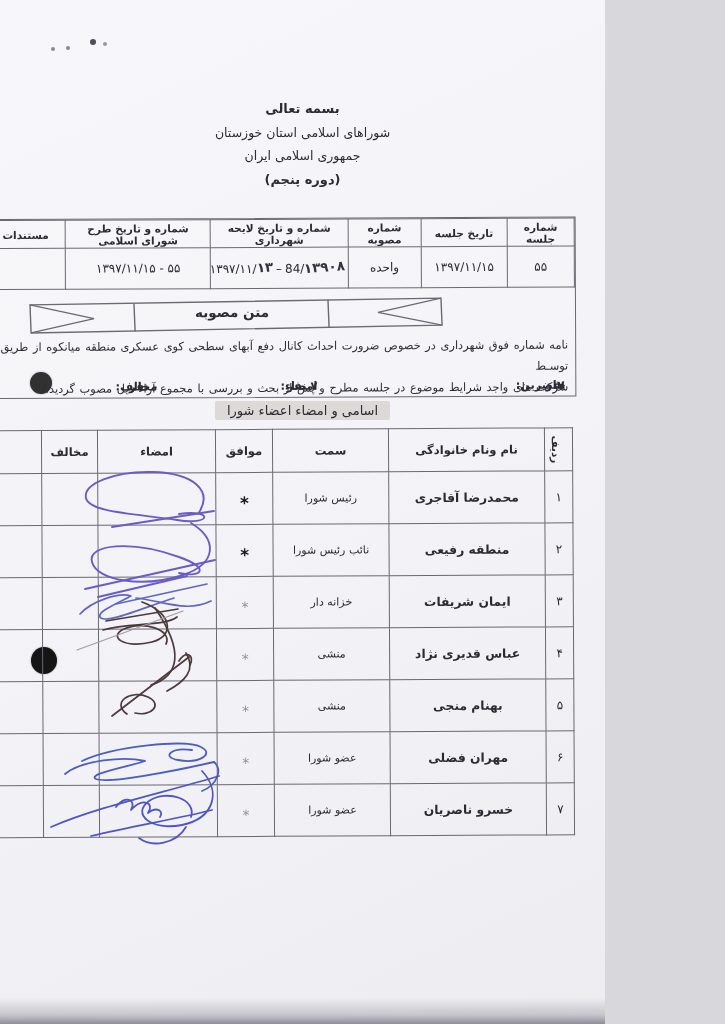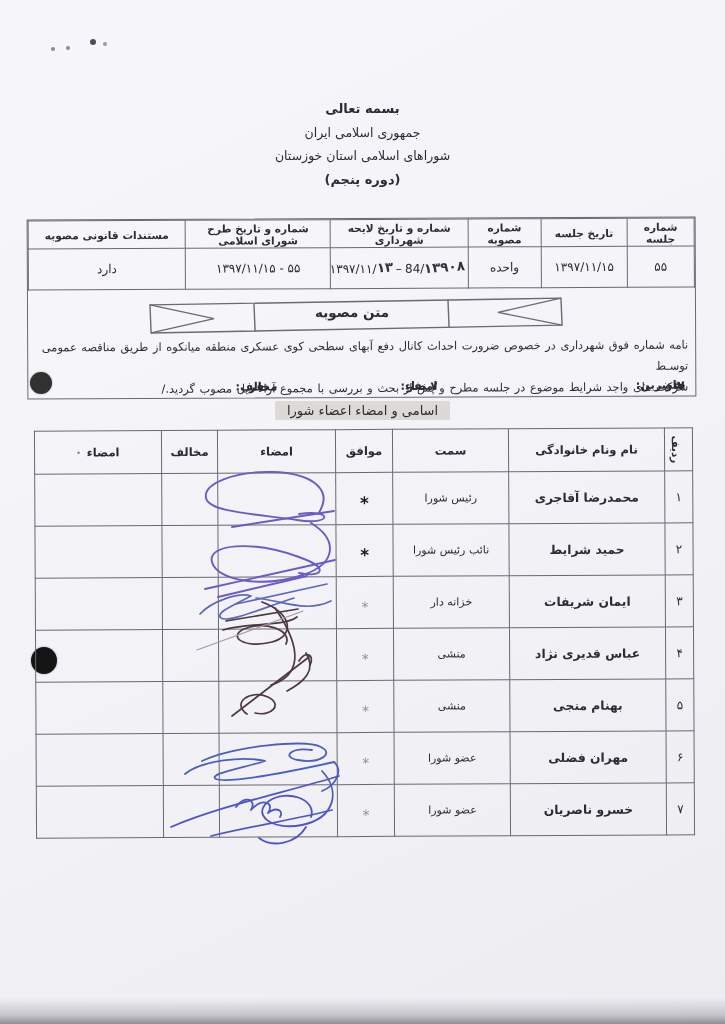--- a/index.html
+++ b/index.html
@@ -1,17 +1,17 @@
 <!DOCTYPE html>
 <html lang="fa"><head>
 <meta charset="utf-8">
 <style>
   html,body{margin:0;padding:0;background:#d8d7dc;}
   #page{
-    position:relative;width:725px;height:1024px;overflow:hidden;
+    position:relative;width:605px;height:1024px;overflow:hidden;
     background:linear-gradient(155deg,#f7f6fa 0%,#f3f2f6 55%,#edecf1 100%);
     font-family:"DejaVu Sans",sans-serif;color:#2b2b33;direction:rtl;
   }
   .bottom-shade{position:absolute;left:0;right:0;bottom:0;height:26px;
     background:linear-gradient(to bottom,rgba(150,149,158,0) 0%,rgba(150,149,158,.45) 65%,#8f8e97 100%);}
   .speck{position:absolute;border-radius:50%;}
   .punch{position:absolute;background:#151515;border-radius:50%;box-shadow:0 0 2px rgba(0,0,0,.4);}
 
   
   .doc-header{position:absolute;top:97px;left:0;right:0;text-align:center;line-height:23.5px;font-size:12.5px;}
@@ -70,22 +70,22 @@
 
 <div id="page">
 
   <div class="speck" style="left:51px;top:47px;width:4px;height:4px;background:#8a8896;"></div>
   <div class="speck" style="left:66px;top:46px;width:4px;height:4px;background:#8a8896;"></div>
   <div class="speck" style="left:90px;top:39px;width:6px;height:6px;background:#4f4d58;"></div>
   <div class="speck" style="left:103px;top:42px;width:4px;height:4px;background:#9a98a4;"></div>
 
   <div class="doc-header">
     <div class="b">بسمه تعالی</div>
+    <div>شوراهای اسلامی استان خوزستان</div>
     <div>جمهوری اسلامی ایران</div>
-    <div>شوراهای اسلامی استان خوزستان</div>
     <div class="b">(دوره پنجم)</div>
   </div>
 
   <div class="punch" style="left:30px;top:372px;width:22px;height:22px;"></div>
   <div class="punch" style="left:31px;top:647px;width:26px;height:27px;"></div>
 
   <div class="outer-box">
     <table class="meta-table">
       <colgroup>
         <col style="width:67px">
@@ -186,21 +186,21 @@
       <td class="td-no">۱</td>
       <td class="td-name">محمدرضا آقاجری</td>
       <td class="td-pos">رئیس شورا</td>
       <td><span class="mark dark">*</span></td>
       <td></td>
       <td></td>
       <td></td>
     </tr>
     <tr>
       <td class="td-no">۲</td>
-      <td class="td-name">حمید شرایط</td>
+      <td class="td-name">منطقه رفیعی</td>
       <td class="td-pos">نائب رئیس شورا</td>
       <td><span class="mark dark">*</span></td>
       <td></td>
       <td></td>
       <td></td>
     </tr>
     <tr>
       <td class="td-no">۳</td>
       <td class="td-name">ایمان شریفات</td>
       <td class="td-pos">خزانه دار</td>

